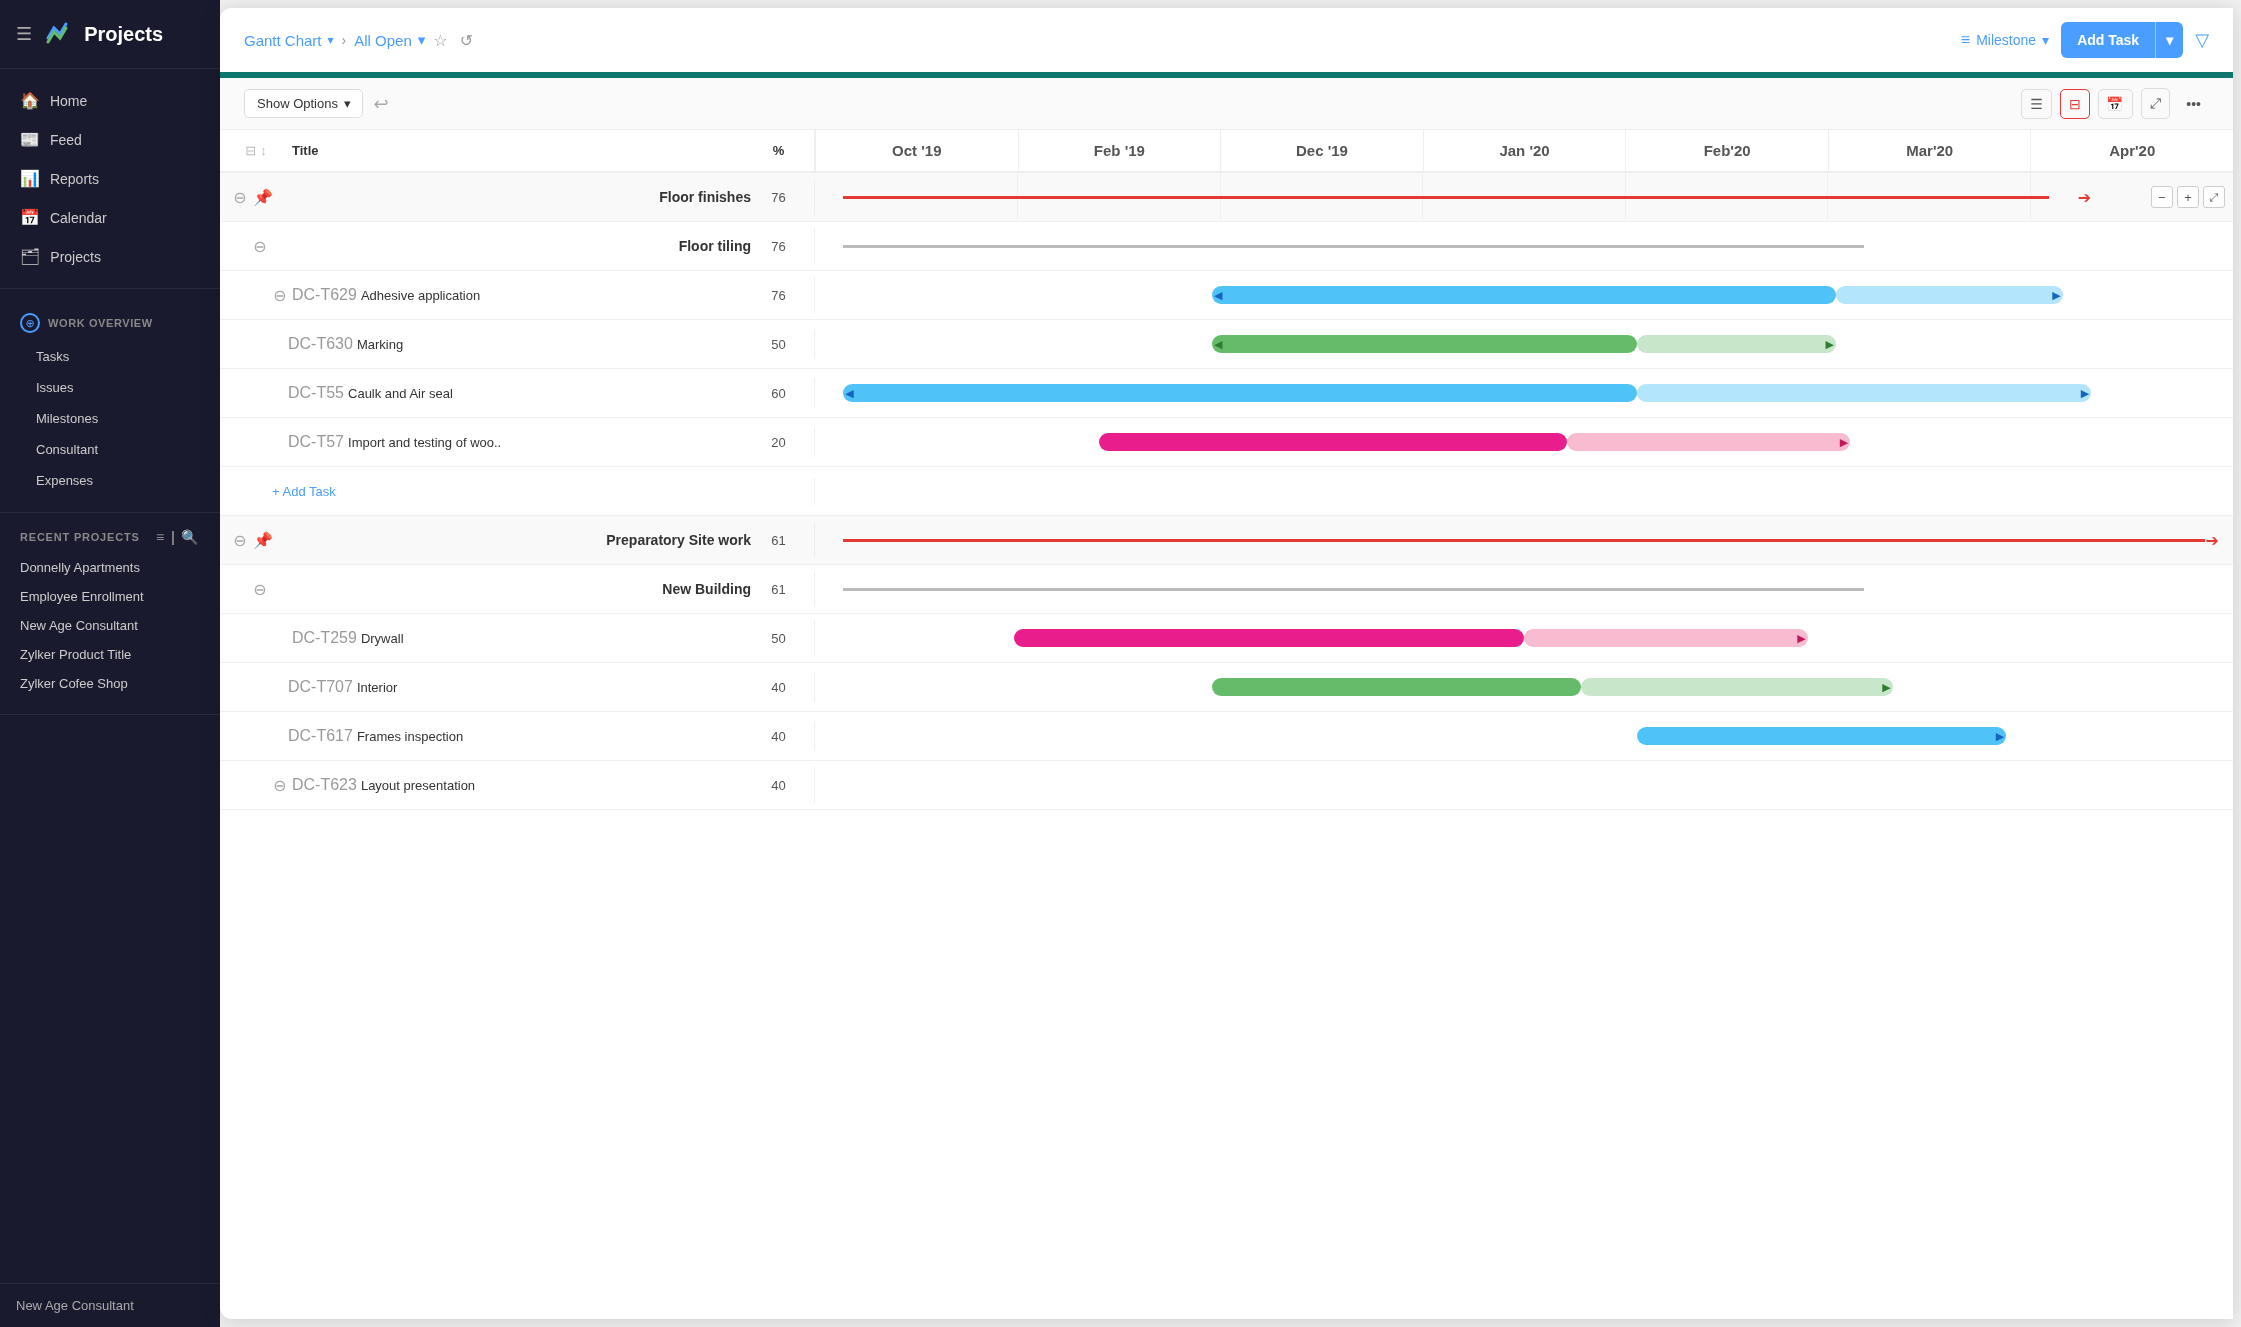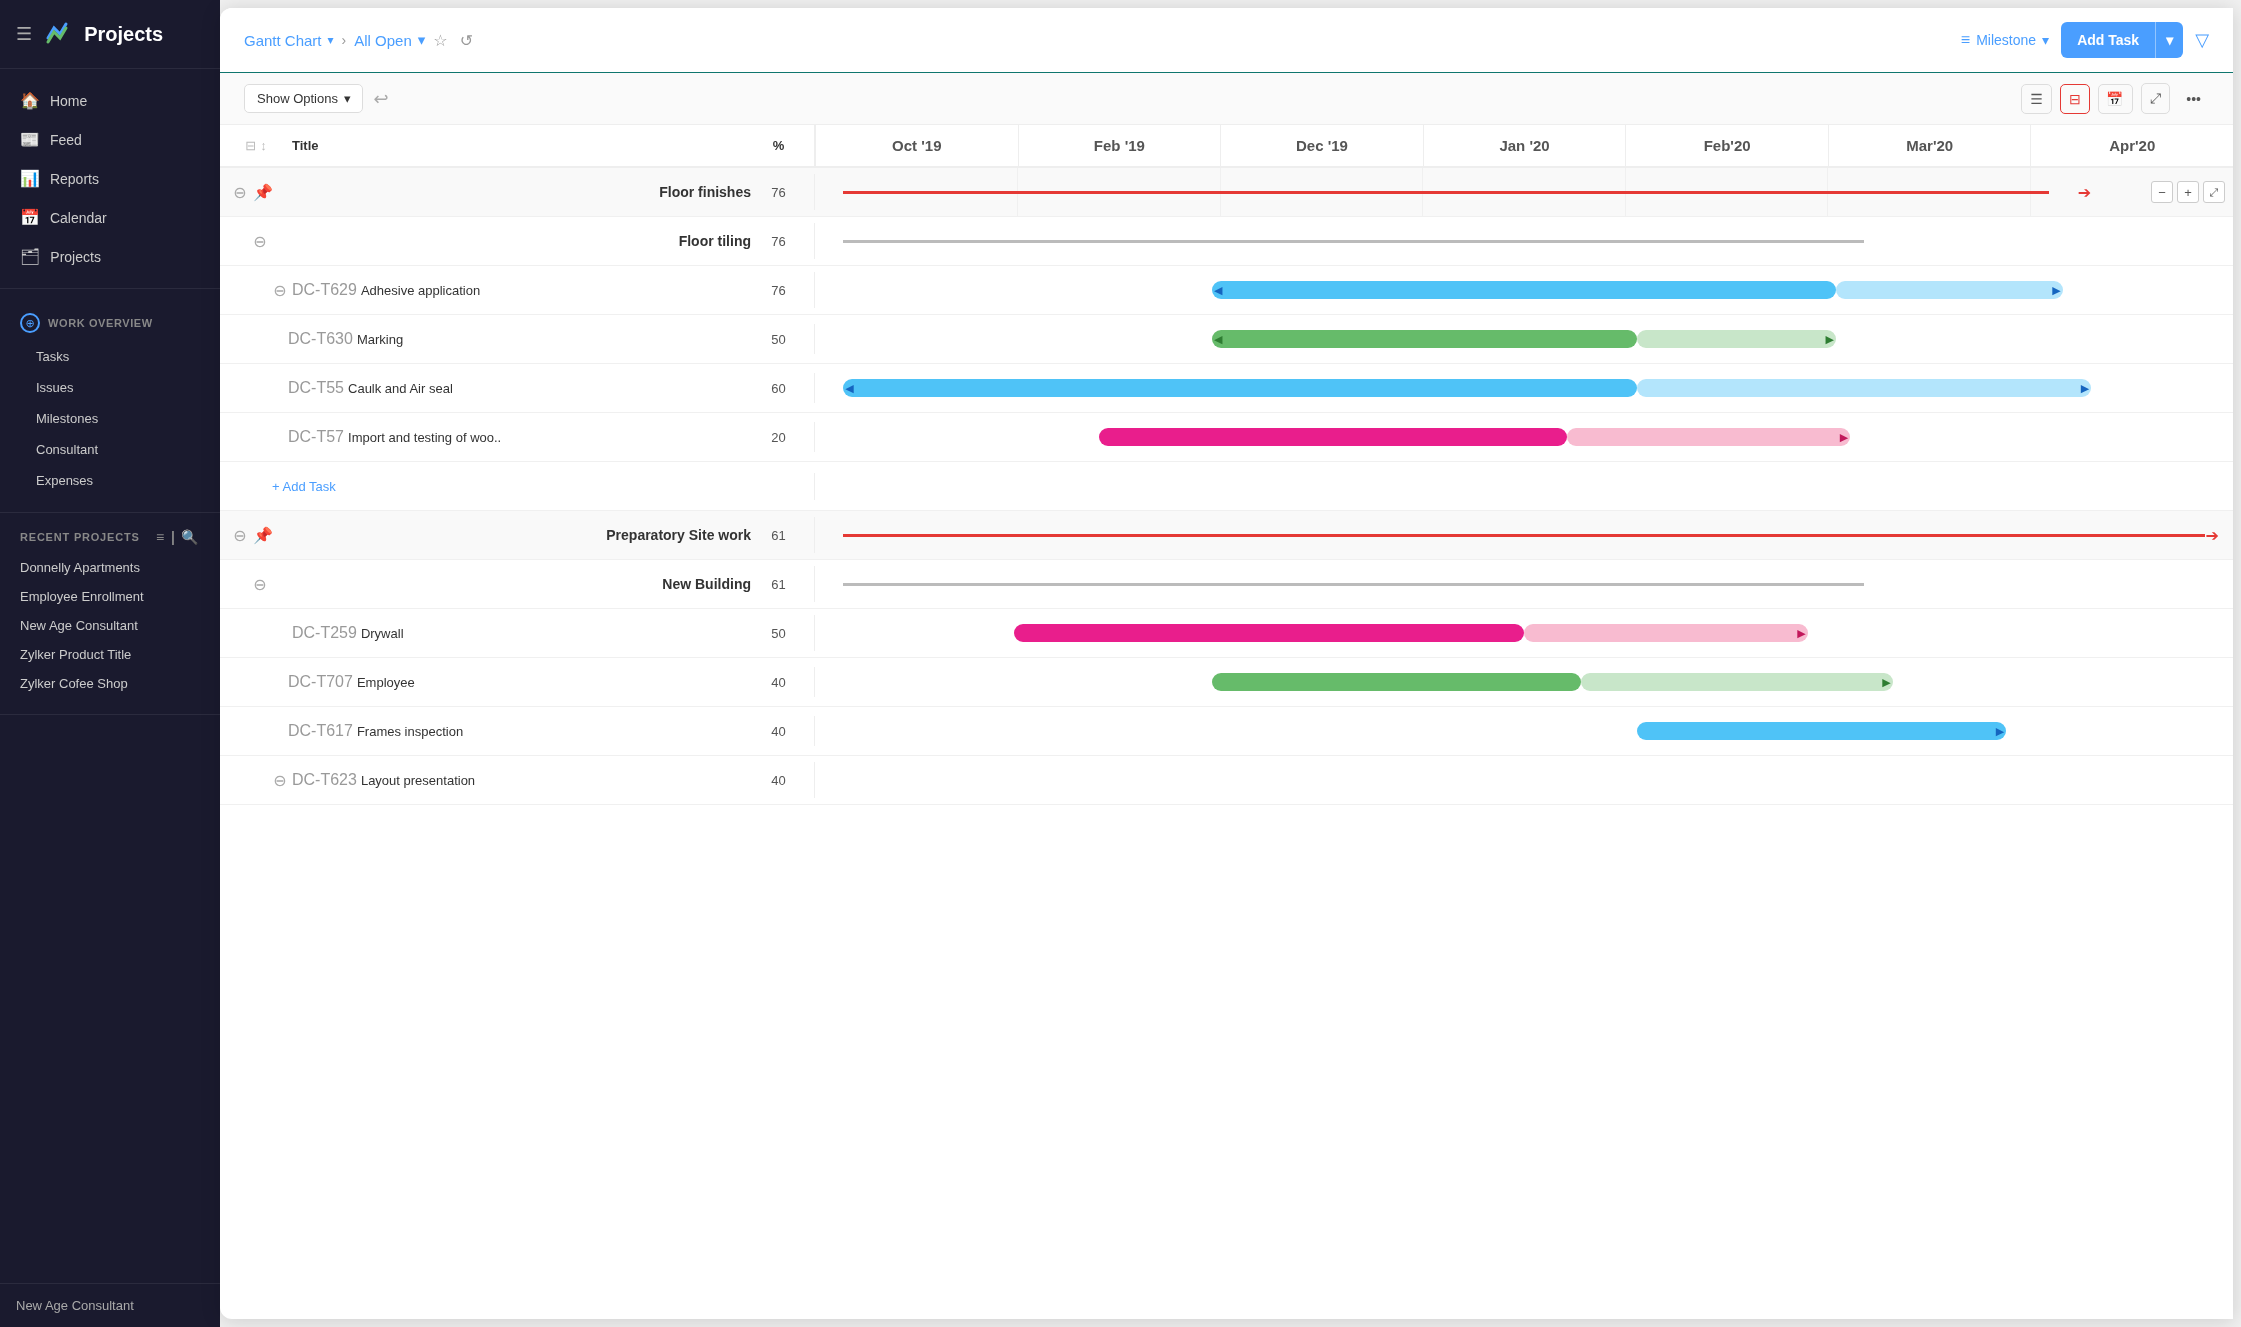--- a/index.html
+++ b/index.html
@@ -67,21 +67,21 @@
       flex-direction: column;
       overflow: hidden;
       border-radius: 12px 0 0 12px;
       margin: 8px 8px 8px 0;
       box-shadow: 0 2px 20px rgba(0,0,0,0.15);
     }
 
     
     .topbar {
       display: flex; align-items: center; justify-content: space-between;
-      padding: 14px 24px; border-bottom: 1px solid #0f766e;
+      padding: 14px 24px; border-bottom: 6px solid #0f766e;
       background: #fff;
     }
     .topbar-left { display: flex; align-items: center; gap: 8px; }
     .breadcrumb-item { color: #4a9eff; font-size: 15px; font-weight: 500; display: flex; align-items: center; gap: 6px; cursor: pointer; }
     .breadcrumb-item .dropdown-arrow { font-size: 12px; }
     .breadcrumb-sep { color: #999; font-size: 14px; }
     .breadcrumb-sub { color: #4a9eff; font-size: 15px; font-weight: 500; display: flex; align-items: center; gap: 6px; cursor: pointer; }
     .topbar-icons { display: flex; align-items: center; gap: 12px; color: #999; font-size: 16px; }
     .topbar-icons span { cursor: pointer; }
     .topbar-right { display: flex; align-items: center; gap: 12px; }
@@ -527,21 +527,21 @@
             <span style="position:absolute;right:2px;color:#c2185b;font-size:11px;">▶</span>
           </div>
         </div>
       </div>
     </div>
 
     <div class="gantt-row">
       <div class="gantt-left-cell">
         <div style="width:60px;"></div>
         <span class="task-code">DC-T707</span>
-        <span class="task-name">Employee</span>
+        <span class="task-name">Interior</span>
         <div class="task-percent">40</div>
       </div>
       <div class="gantt-right-cell">
         <div class="gantt-bar-container">
           <div class="gantt-bar green" style="left:28%;width:26%;height:18px;border-radius:9px;"></div>
           <div class="gantt-bar green-light" style="left:54%;width:22%;height:18px;border-radius:9px;">
             <span style="position:absolute;right:2px;color:#2e7d32;font-size:11px;">▶</span>
           </div>
         </div>
       </div>

